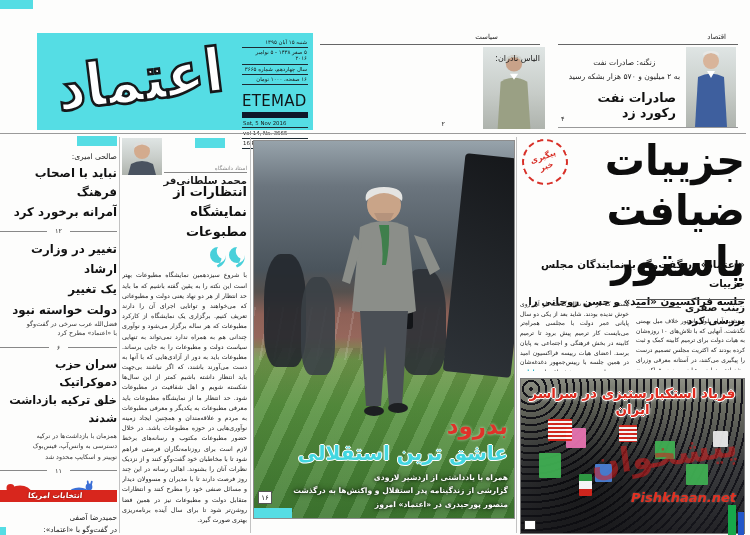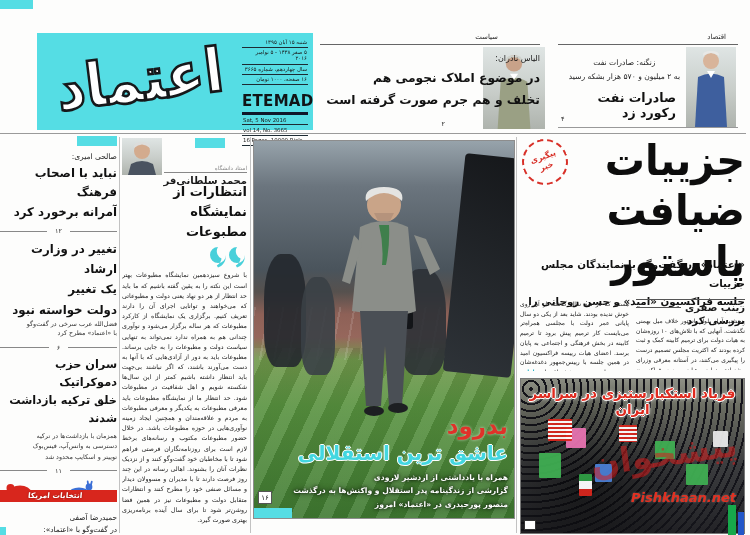--- a/index.html
+++ b/index.html
@@ -18,22 +18,22 @@
   .body-txt{font-size:6.3px;line-height:1.62;text-align:justify;color:#222;overflow:hidden;}
   .portrait{background:linear-gradient(180deg,#dfe5e4 0%,#c8cdc9 55%,#aeb3ad 100%);position:relative;overflow:hidden;}
   .portrait svg{position:absolute;left:0;top:0;width:100%;height:100%;}
   
   #masthead{left:37px;top:33px;width:276px;height:97px;}
   #logo{position:absolute;left:4px;top:-6px;width:198px;height:104px;display:flex;align-items:center;justify-content:center;}
   #logo span{font-size:56px;font-weight:bold;color:#fff;-webkit-text-stroke:2.5px #16181a;
              transform:rotate(-7deg) scaleY(1.08);letter-spacing:-2px;}
   #dateCol{position:absolute;left:205px;top:5px;width:66px;font-size:5.4px;line-height:1.15;}
   #dateCol .dline{border-bottom:1px solid #1d2b33;padding:1px 1px 2px;}
-  #dateCol .etd{direction:ltr;text-align:left;font-size:15px;font-weight:bold;letter-spacing:.3px;
-                padding:8px 0 2px;border-bottom:3px solid #0f172a;color:#101417;}
+  #dateCol .etd{direction:ltr;text-align:left;font-size:15px;font-weight:normal;letter-spacing:.3px;
+                padding:8px 0 2px;border-bottom:6px solid #0f172a;color:#101417;}
   #dateCol .eline{direction:ltr;text-align:left;border-bottom:1px solid #1d2b33;padding:1.5px 1px;}
   
   .sec-label{font-size:7px;color:#222;}
   
   #stamp{left:2px;top:4px;width:42px;height:42px;border:2px dashed #d83028;border-radius:50%;
          transform:rotate(-20deg);display:flex;align-items:center;justify-content:center;text-align:center;
          color:#d83028;font-size:8px;font-weight:bold;line-height:1.2;}
   
   #mainPhoto{left:253px;top:140px;width:260px;height:377px;border:1px solid #8d8d8d;overflow:hidden;
     background:
@@ -111,22 +111,20 @@
     <div class="abs hr" style="left:0;top:14px;width:100%;"></div>
     <div class="abs portrait" style="left:5px;top:17px;width:62px;height:82px;">
       <svg viewBox="0 0 60 80">
           <circle cx="30" cy="16" r="8" fill="#c8a289"></circle>
           <path d="M30,10 a8,8 0 0 1 8,7 q2,-9 -8,-9 q-10,0 -8,9 a8,8 0 0 1 8,-7z" fill="#cfd2cc"></path>
           <path d="M14,80 L17,34 q13,-8 26,0 L46,80z" fill="#9aa084"></path>
           <path d="M26,26 l4,6 4,-6z" fill="#fff"></path>
         </svg>
     </div>
     <div class="abs rtl" style="right:0;top:24px;font-size:8px;">الیاس نادران:</div>
-    <div class="abs rtl pre hl" style="right:0;top:38px;font-size:12.3px;line-height:1.75;">در موضوع املاک نجومی هم
-تخلف و هم جرم صورت گرفته است</div>
     <div class="abs" style="right:95px;top:90px;font-size:6.5px;">۲</div>
   </div>
 
   <div class="abs" style="left:558px;top:30px;width:180px;height:101px;">
     <div class="abs sec-label" style="right:12px;top:3px;">اقتصاد</div>
     <div class="abs hr" style="left:0;top:14px;width:100%;"></div>
     <div class="abs portrait" style="right:2px;top:17px;width:50px;height:80px;">
       <svg viewBox="0 0 50 80">
           <circle cx="25" cy="14" r="8" fill="#d8b49a"></circle>
           <path d="M17,9 q8,-6 16,0 q1,-5 -8,-5 q-9,0 -8,5z" fill="#e8e8e6"></path>

